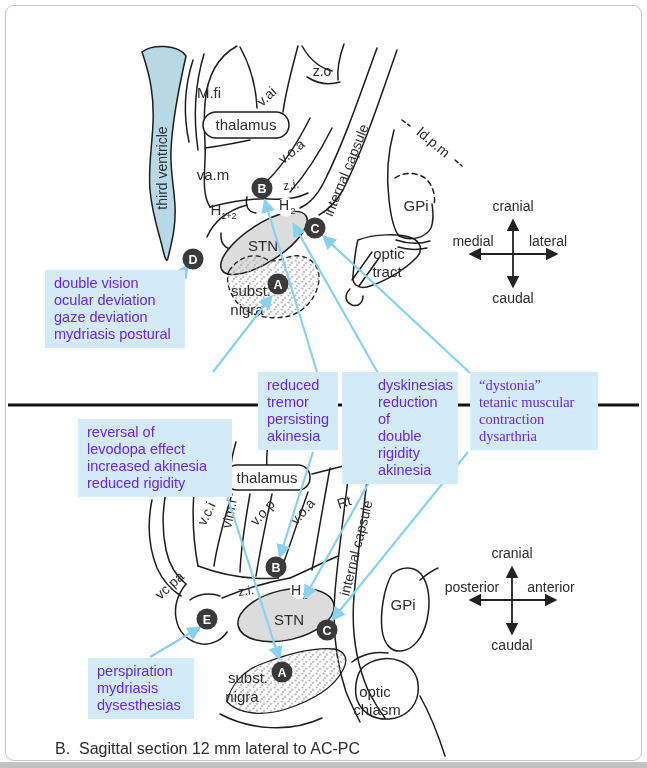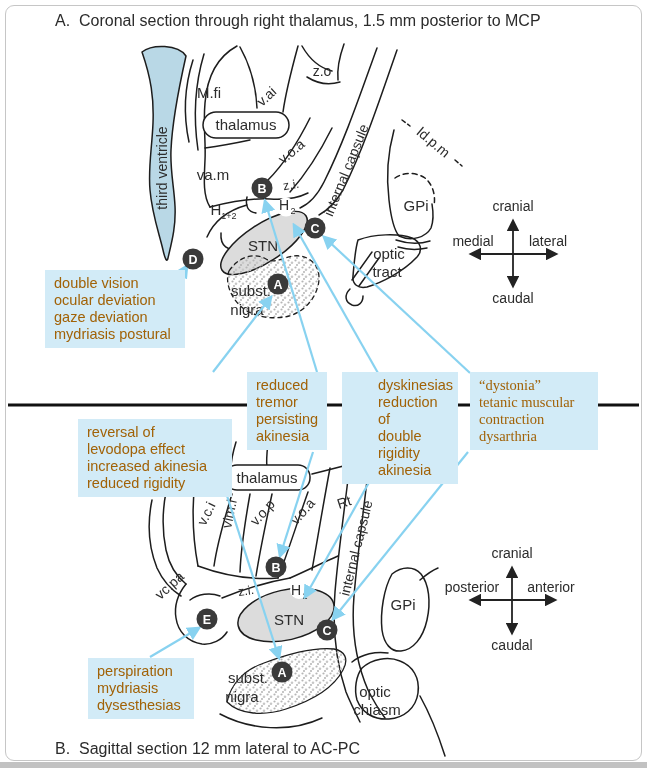--- a/index.html
+++ b/index.html
@@ -16,29 +16,28 @@
   .lbl{fill:var(--text,#2c2c2c);font-size:14px;text-anchor:middle;}
   .lbl-big{font-size:15px;}
   .lbl-sm{font-size:12.5px;}
   .sub{font-size:9px;}
   .pill{fill:#fff;stroke:var(--line,#1d1d1d);stroke-width:1.5;}
   .marker-circle{fill:var(--marker_bg,#3a3a3a);stroke:none;}
   .marker-letter{fill:#fff;font-size:12.5px;font-weight:bold;text-anchor:middle;}
   .arrow{stroke:var(--arrow,#88d2f0);stroke-width:2.2;fill:none;}
   .compass-line{stroke:#222;stroke-width:1.8;}
   .divider{stroke:var(--divider,#111);stroke-width:3;}
-  .callout{position:absolute;background:var(--box_bg,#d2ebf7);color:#a16207;
+  .callout{position:absolute;background:var(--box_bg,#d2ebf7);color:#6d28d9;
            font-size:14.5px;line-height:17px;padding:5px 9px;box-sizing:border-box;}
 </style>
 </head>
 <body>
 
 <div id="stage">
 
-  <div class="fig-title" id="title-a">A.  Coronal section through right thalamus, 1.5 mm posterior to MCP</div>
 
   <svg class="diagram" width="647" height="768" viewBox="0 0 647 768">
     <defs>
       <pattern id="stip" width="7" height="7" patternUnits="userSpaceOnUse">
         <circle cx="1.5" cy="1.5" r="1.1" fill="#b6b6b6"></circle>
         <circle cx="5" cy="3.8" r="1.3" fill="#c7c7c7"></circle>
         <circle cx="3" cy="6" r="0.9" fill="#ababab"></circle>
       </pattern>
       <marker id="ah" viewBox="0 0 10 10" refX="8" refY="5" markerWidth="6.5" markerHeight="6.5" orient="auto-start-reverse">
         <path d="M0,0 L10,5 L0,10 z" style="fill:var(--arrow,#88d2f0)"></path>
@@ -240,21 +239,21 @@
     <div>mydriasis postural</div>
   </div>
 
   <div class="callout" style="left:78px;top:372px;width:154px;margin-top:47px;">
     <div>reversal of</div>
     <div>levodopa effect</div>
     <div>increased akinesia</div>
     <div>reduced rigidity</div>
   </div>
 
-  <div class="callout" style="left:247px;top:372px;width:80px;">
+  <div class="callout" style="left:258px;top:372px;width:80px;">
     <div>reduced</div>
     <div>tremor</div>
     <div>persisting</div>
     <div>akinesia</div>
   </div>
 
   <div class="callout" style="left:342px;top:372px;width:116px;padding-left:36px;">
     <div>dyskinesias</div>
     <div>reduction of</div>
     <div>double rigidity</div>

